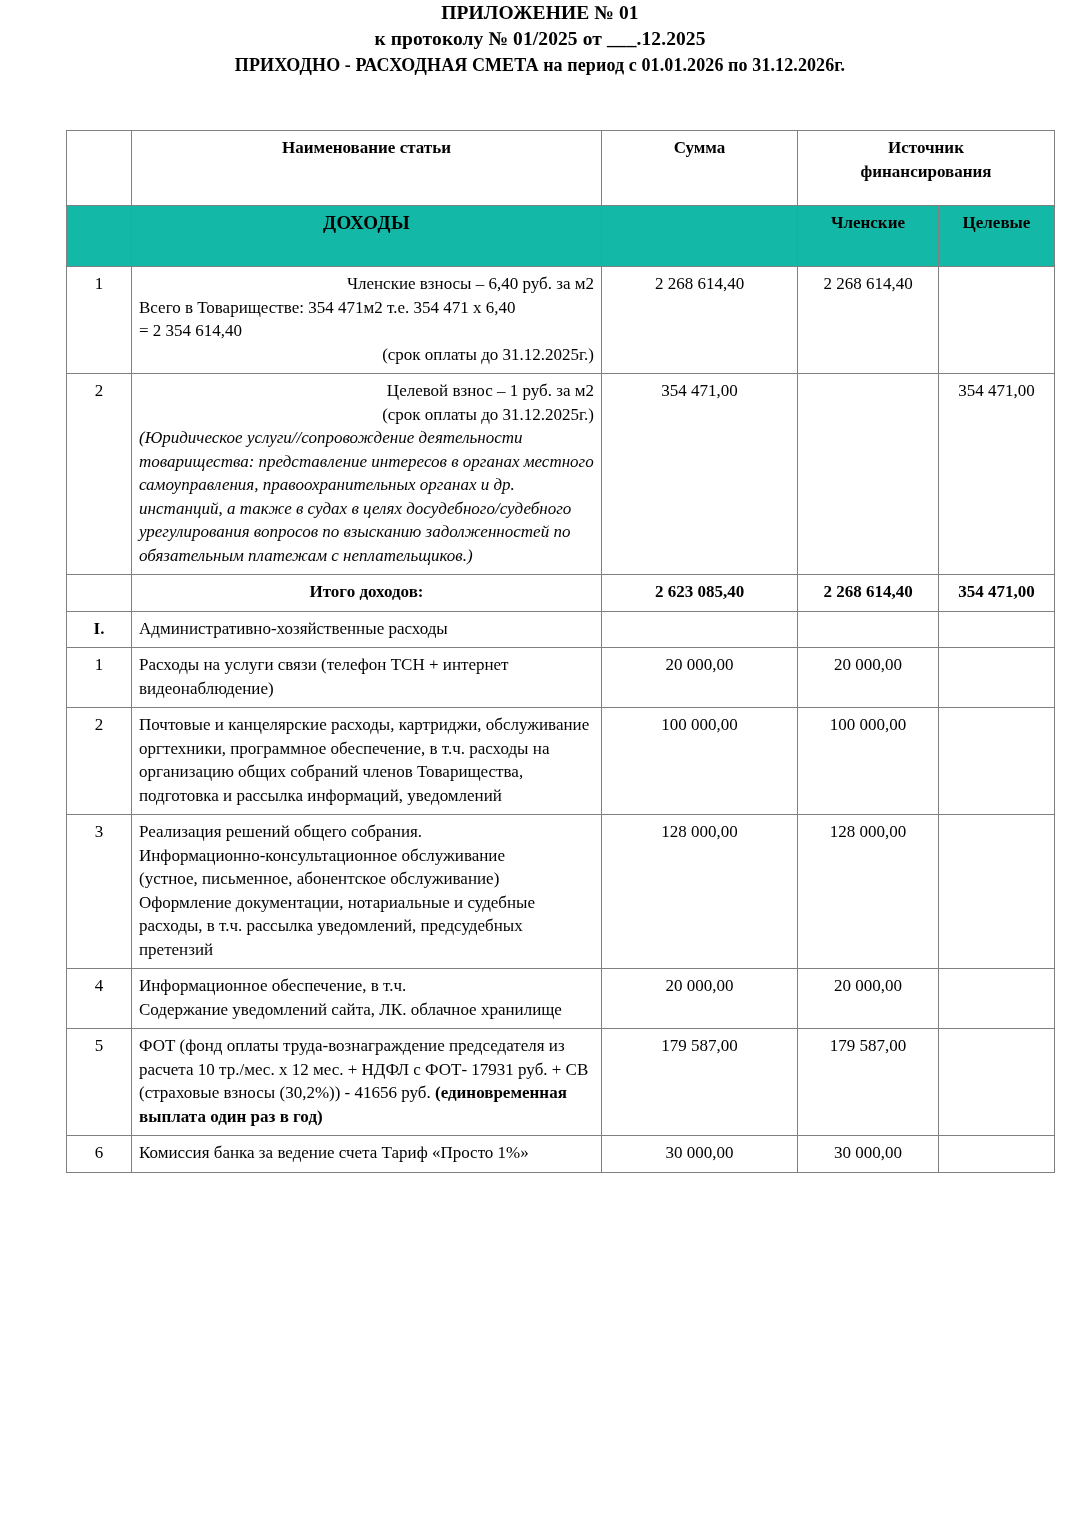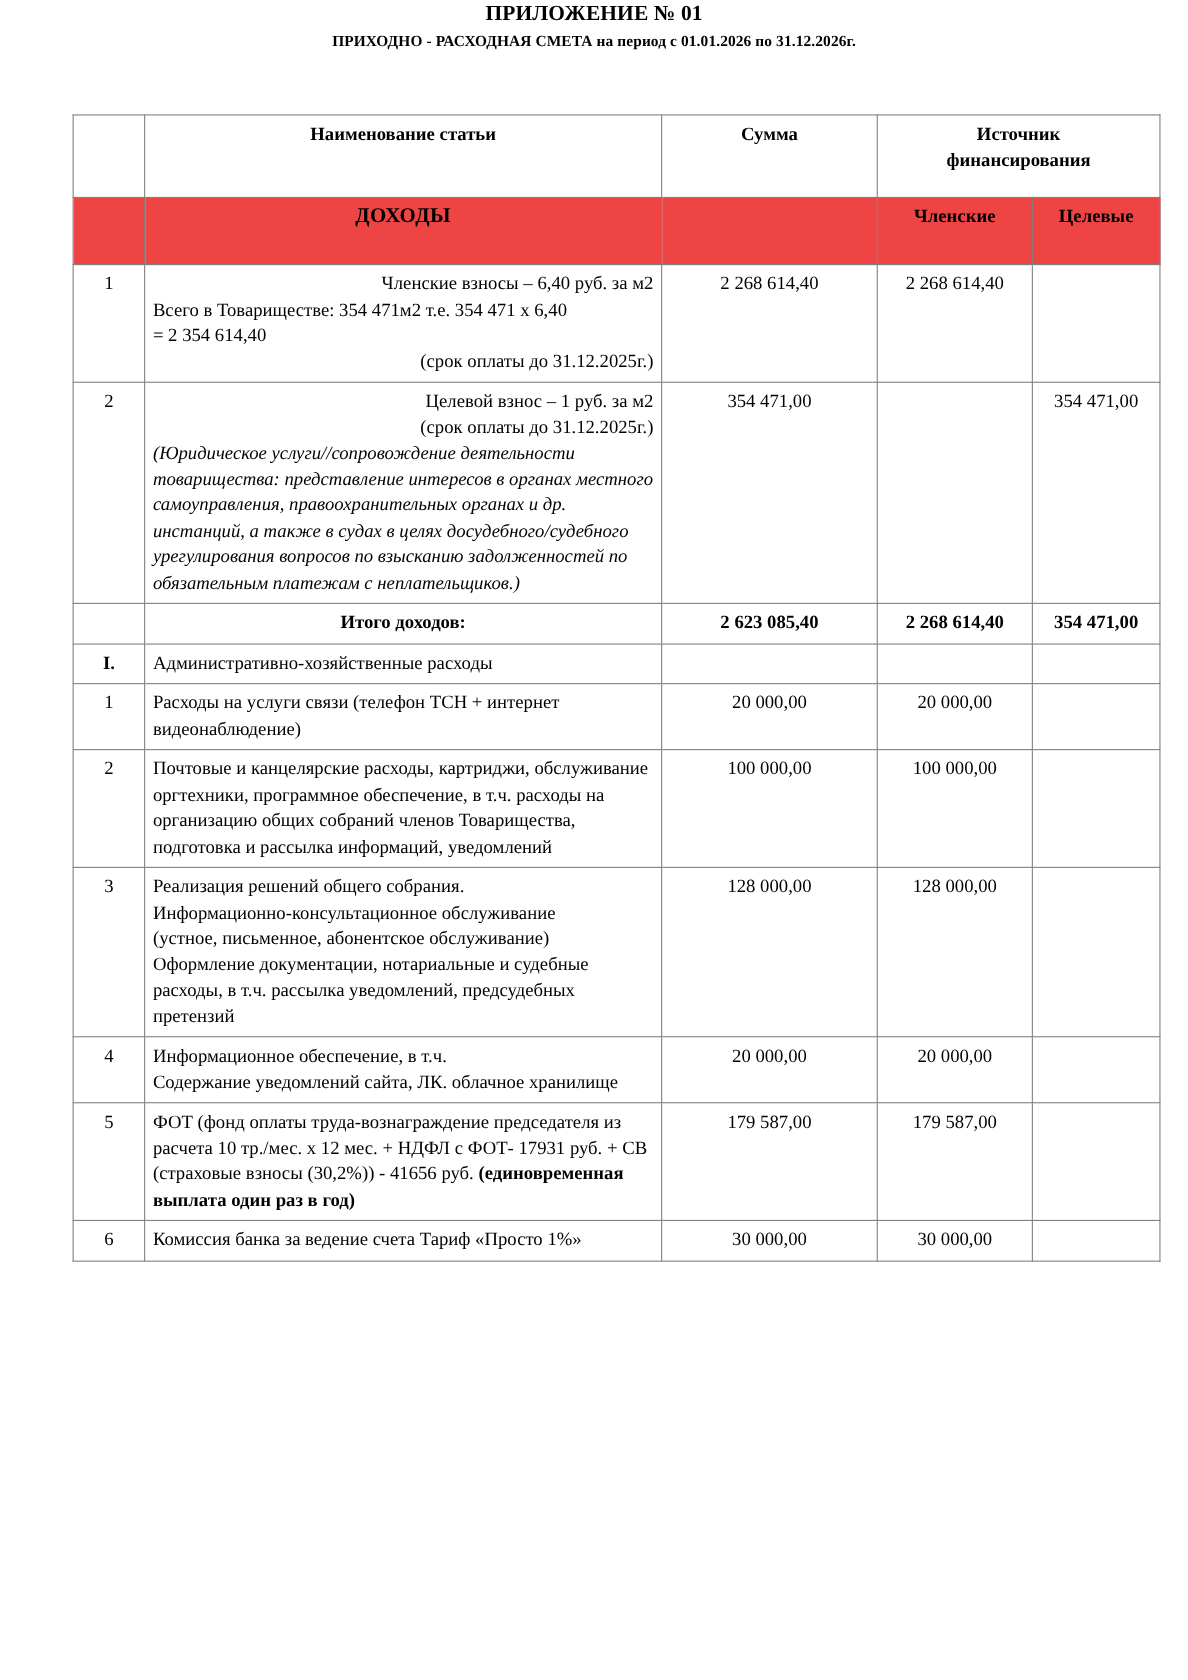--- a/index.html
+++ b/index.html
@@ -25,21 +25,21 @@
 
   
   .doc-heading {
     text-align: center;
     font-weight: bold;
     font-size: 19.5px;
     line-height: 26px;
     letter-spacing: 0.1px;
   }
   .doc-heading .line { display: block; white-space: pre; }
-  .doc-heading .line-3 { font-size: 14px; }
+  .doc-heading .line-3 { font-size: 18px; }
 
   
   .estimate-table {
     margin-top: 52px;
     width: 988px;
     border-collapse: collapse;
     table-layout: fixed;
     font-size: 17px;
     line-height: 23.5px;
   }
@@ -61,21 +61,21 @@
   .num-cell { text-align: center; white-space: nowrap; }
 
   .hdr-cell {
     text-align: center;
     font-weight: bold;
     vertical-align: top;
     padding-top: 9px;
   }
   .hdr-tall { height: 62px; }
 
-  .gray { background: #ef4444; }
+  .gray { background: #14b8a6; }
 
   .section-title {
     text-align: center;
     font-weight: bold;
     font-size: 19px;
     letter-spacing: 0.4px;
     padding-top: 8px;
   }
   .src-label        { text-align: center; font-weight: bold; padding-top: 8px; }
   .src-label-plain  { text-align: center; font-weight: normal; padding-top: 8px; }
@@ -101,20 +101,21 @@
   .roman { text-align: center; font-weight: bold; }
   .sect-name { font-weight: normal; }
 </style>
 </head>
 <body>
 
 <div class="page">
 
   <div class="doc-heading">
     <span class="line line-1">ПРИЛОЖЕНИЕ № 01</span>
+    <span class="line line-2">к протоколу № 01/2025 от ___.12.2025</span>
     <span class="line line-3">ПРИХОДНО - РАСХОДНАЯ СМЕТА на период с 01.01.2026 по 31.12.2026г.</span>
   </div>
 
   <table class="estimate-table">
     <colgroup>
       <col class="c-num">
       <col class="c-name">
       <col class="c-sum">
       <col class="c-member">
       <col class="c-target">

